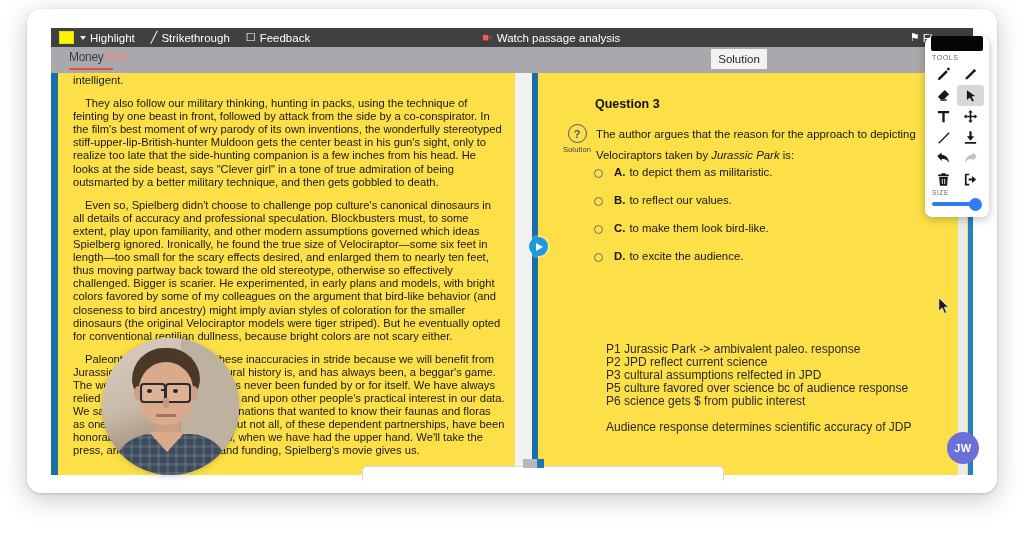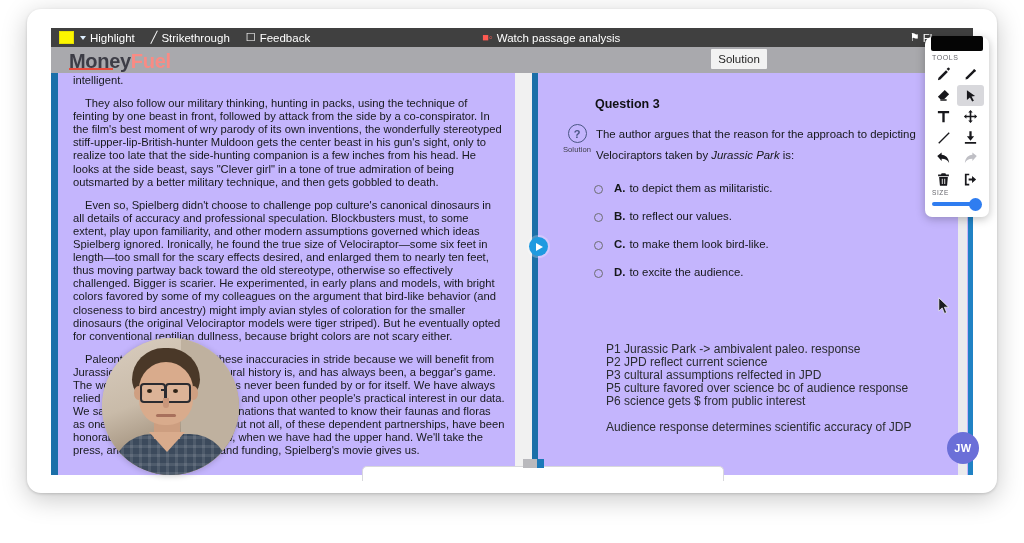--- a/index.html
+++ b/index.html
@@ -48,21 +48,21 @@
   
   #app-header{
     position:absolute;
     left:24px; top:38px;
     width:922px; height:26px;
     background:#a9a9ad;
     z-index:5;
   }
   #logo{
     position:absolute;left:18px;top:3px;
-    font-size:20px;font-weight:bold;letter-spacing:-.3px;text-align:right;
+    font-size:12px;font-weight:normal;letter-spacing:-.3px;text-align:right;
   }
   #logo .money{color:#3d3d46;}
   #logo .fuel{color:#f98b84;}
   #logo-underline{
     position:absolute;left:18px;top:21px;width:44px;height:1.5px;background:#e94b3c;
   }
   #tab-solution{
     position:absolute;left:660px;top:2px;
     width:56px;height:20px;
     background:#f2f2f2;
@@ -73,21 +73,21 @@
   }
   #tab-right-partial{
     position:absolute;right:14px;top:4px;color:#f0f0f2;font-size:11.5px;
   }
 
   
   #content-area{
     position:absolute;
     left:24px; top:64px;
     width:922px; height:402px;
-    background:#c4b5fd;
+    background:#fde047;
     overflow:hidden;
   }
   #left-blue-rail{
     position:absolute;left:24px;top:64px;width:7px;height:402px;background:#1b6fa8;z-index:4;
   }
 
   
   #passage-pane{
     position:absolute;left:8px;top:0;width:456px;height:402px;
     padding:0 10px 0 14px;
@@ -131,21 +131,21 @@
   #q-row{display:flex;margin-top:13px;}
   #solution-badge{width:34px;flex:0 0 34px;display:flex;flex-direction:column;align-items:center;}
   #solution-circle{
     width:17px;height:17px;border-radius:50%;border:1.4px solid #4a5584;
     color:#4a5584;font-size:11px;display:flex;align-items:center;justify-content:center;
     font-weight:bold;
   }
   #solution-label{font-size:7.6px;color:#3d3d46;margin-top:2px;letter-spacing:.1px;}
   #q-stem{font-size:11.4px;line-height:21px;color:#15171a;padding-left:2px;}
   #q-stem i{font-style:italic;}
-  #choices{margin:16px 0 0 34px;}
+  #choices{margin:0 0 0 34px;}
   .choice{display:flex;align-items:flex-start;margin-bottom:16px;font-size:11.4px;color:#15171a;}
   .radio{
     width:7px;height:7px;border:1.2px solid #6d6d72;border-radius:50%;
     margin:3px 11px 0 0;flex:0 0 7px;
   }
   .choice b{font-weight:bold;margin-right:4px;}
 
   
   #notes{
     position:absolute;left:60px;top:270px;width:330px;

